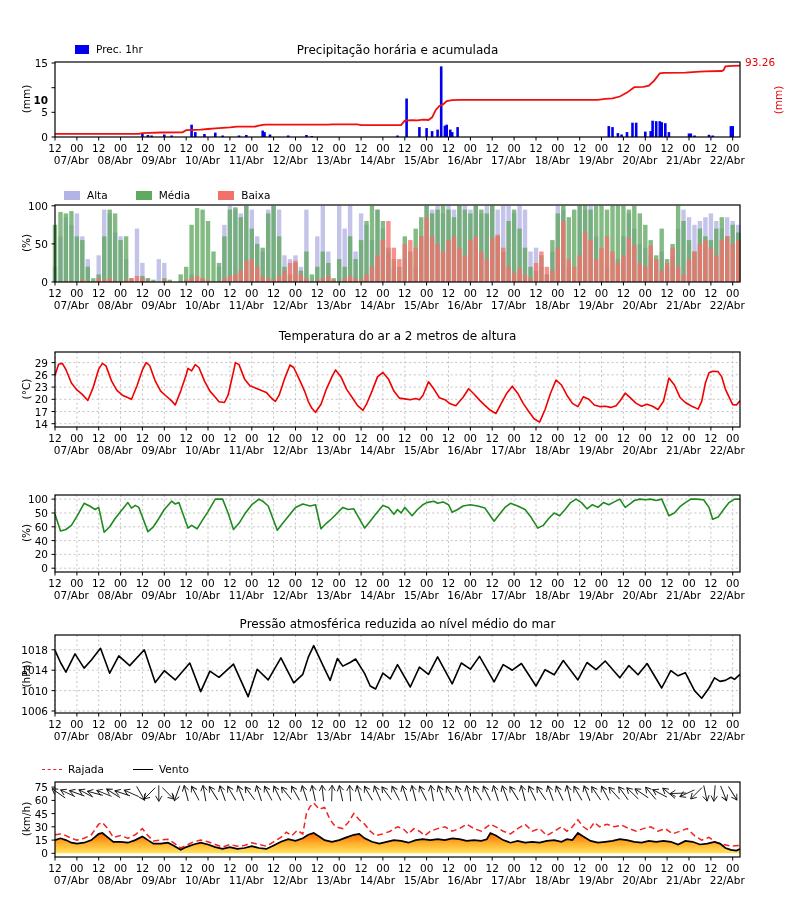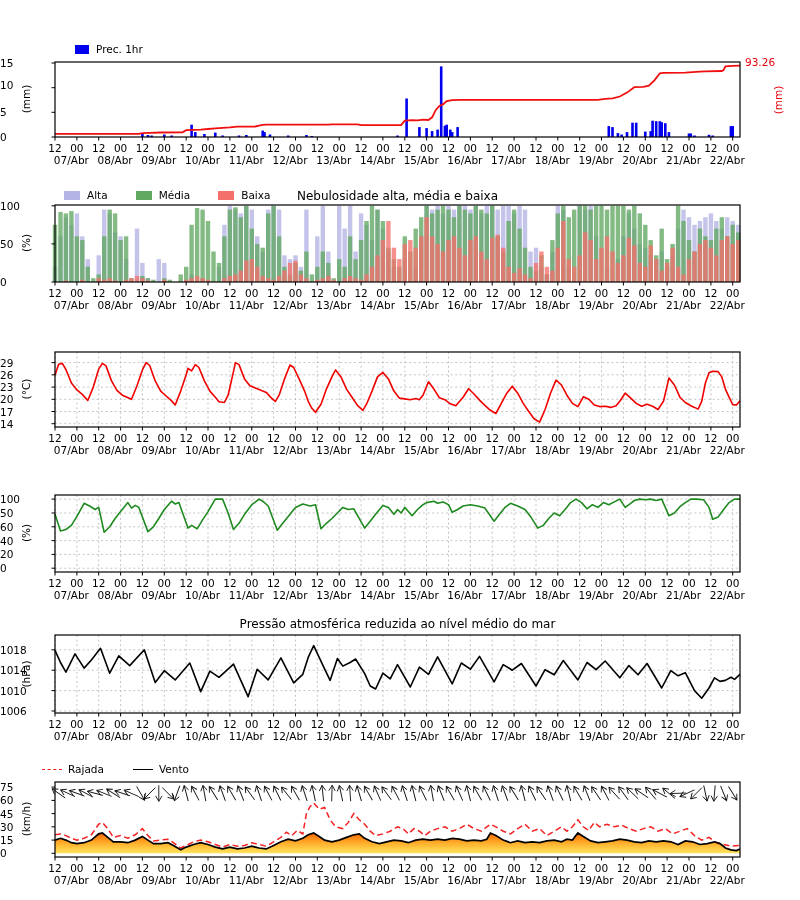--- a/index.html
+++ b/index.html
@@ -12,30 +12,31 @@
         transform:rotate(-90deg);white-space:nowrap;}
   .ylab-r{color:#e8000b;}
   .rightval{position:absolute;left:745px;top:56px;font-size:10.5px;color:#e8000b;}
   .legend{position:absolute;display:flex;align-items:center;font-size:10.5px;line-height:11px;}
   .sw{display:inline-block;width:16px;height:9px;margin-right:7px;}
   .sw-sm{width:14px;}
   .line-sample{display:inline-block;width:20px;height:0;margin-right:6px;}
   .dashed-sample{border-top:1.8px dashed #f32121;}
   .solid-sample{border-top:1.8px solid #000;}
   .tick{position:absolute;font-size:10.5px;transform:translateX(-50%);white-space:nowrap;}
-  .ytick{position:absolute;left:0;width:48px;font-size:10.5px;}
+  .ytick{position:absolute;left:0;width:48px;text-align:right;font-size:10.5px;}
   .gr{stroke:#b5b5b5;stroke-width:0.8;stroke-dasharray:2 2.6;}
   svg.plot{position:absolute;overflow:visible;}
 </style>
 </head>
 <body>
 
 <div id="fig">
 
-  <div class="ptitle" style="top:189px">Nebulosidade alta, média e baixa</div>
+  <div class="ptitle" style="top:43px">Precipitação horária e acumulada</div>
+  <div class="ptitle" style="top:329px">Temperatura do ar a 2 metros de altura</div>
   <div class="ptitle" style="top:617px">Pressão atmosférica reduzida ao nível médio do mar</div>
 
   <div class="legend" style="left:75px;top:44px">
     <span class="sw sw-sm" style="background: rgb(0, 0, 238);"></span>
     <span>Prec. 1hr</span>
   </div>
   <div class="legend" style="left:64px;top:190px">
     <span class="sw" style="background: rgb(180, 179, 230);"></span>
     <span style="margin-right:28px">Alta</span>
     <span class="sw" style="background: rgb(97, 168, 97);"></span>
@@ -1048,21 +1049,21 @@
       <line x1="677.7" y1="75" x2="677.7" y2="78.5" stroke="#000" stroke-width="1"></line>
       <line x1="-3.5" y1="71.3" x2="0" y2="71.3" stroke="#000" stroke-width="1"></line>
       <line x1="-3.5" y1="58.1" x2="0" y2="58.1" stroke="#000" stroke-width="1"></line>
       <line x1="-3.5" y1="44.8" x2="0" y2="44.8" stroke="#000" stroke-width="1"></line>
       <line x1="-3.5" y1="31.6" x2="0" y2="31.6" stroke="#000" stroke-width="1"></line>
       <line x1="-3.5" y1="18.4" x2="0" y2="18.4" stroke="#000" stroke-width="1"></line>
       <line x1="-3.5" y1="5.1" x2="0" y2="5.1" stroke="#000" stroke-width="1"></line>
     </svg>
 <span class="ytick" style="left: 0px; top: 131px;">0</span>
     <span class="ytick" style="left: 0px; top: 106.329px;">5</span>
-    <span class="ytick" style="left: 0px; top: 79px;">10</span>
+    <span class="ytick" style="left: 0px; top: 94px; font-weight: bold;">10</span>
     <span class="ytick" style="left: 0px; top: 56.9868px;">15</span>
     <span class="tick" style="left: 55px; top: 141.5px;">12</span>
     <span class="tick" style="left: 76.8617px; top: 141.5px;">00</span>
     <span class="tick" style="left: 98.7234px; top: 141.5px;">12</span>
     <span class="tick" style="left: 120.585px; top: 141.5px;">00</span>
     <span class="tick" style="left: 142.447px; top: 141.5px;">12</span>
     <span class="tick" style="left: 164.309px; top: 141.5px;">00</span>
     <span class="tick" style="left: 186.17px; top: 141.5px;">12</span>
     <span class="tick" style="left: 208.032px; top: 141.5px;">00</span>
     <span class="tick" style="left: 229.894px; top: 141.5px;">12</span>

